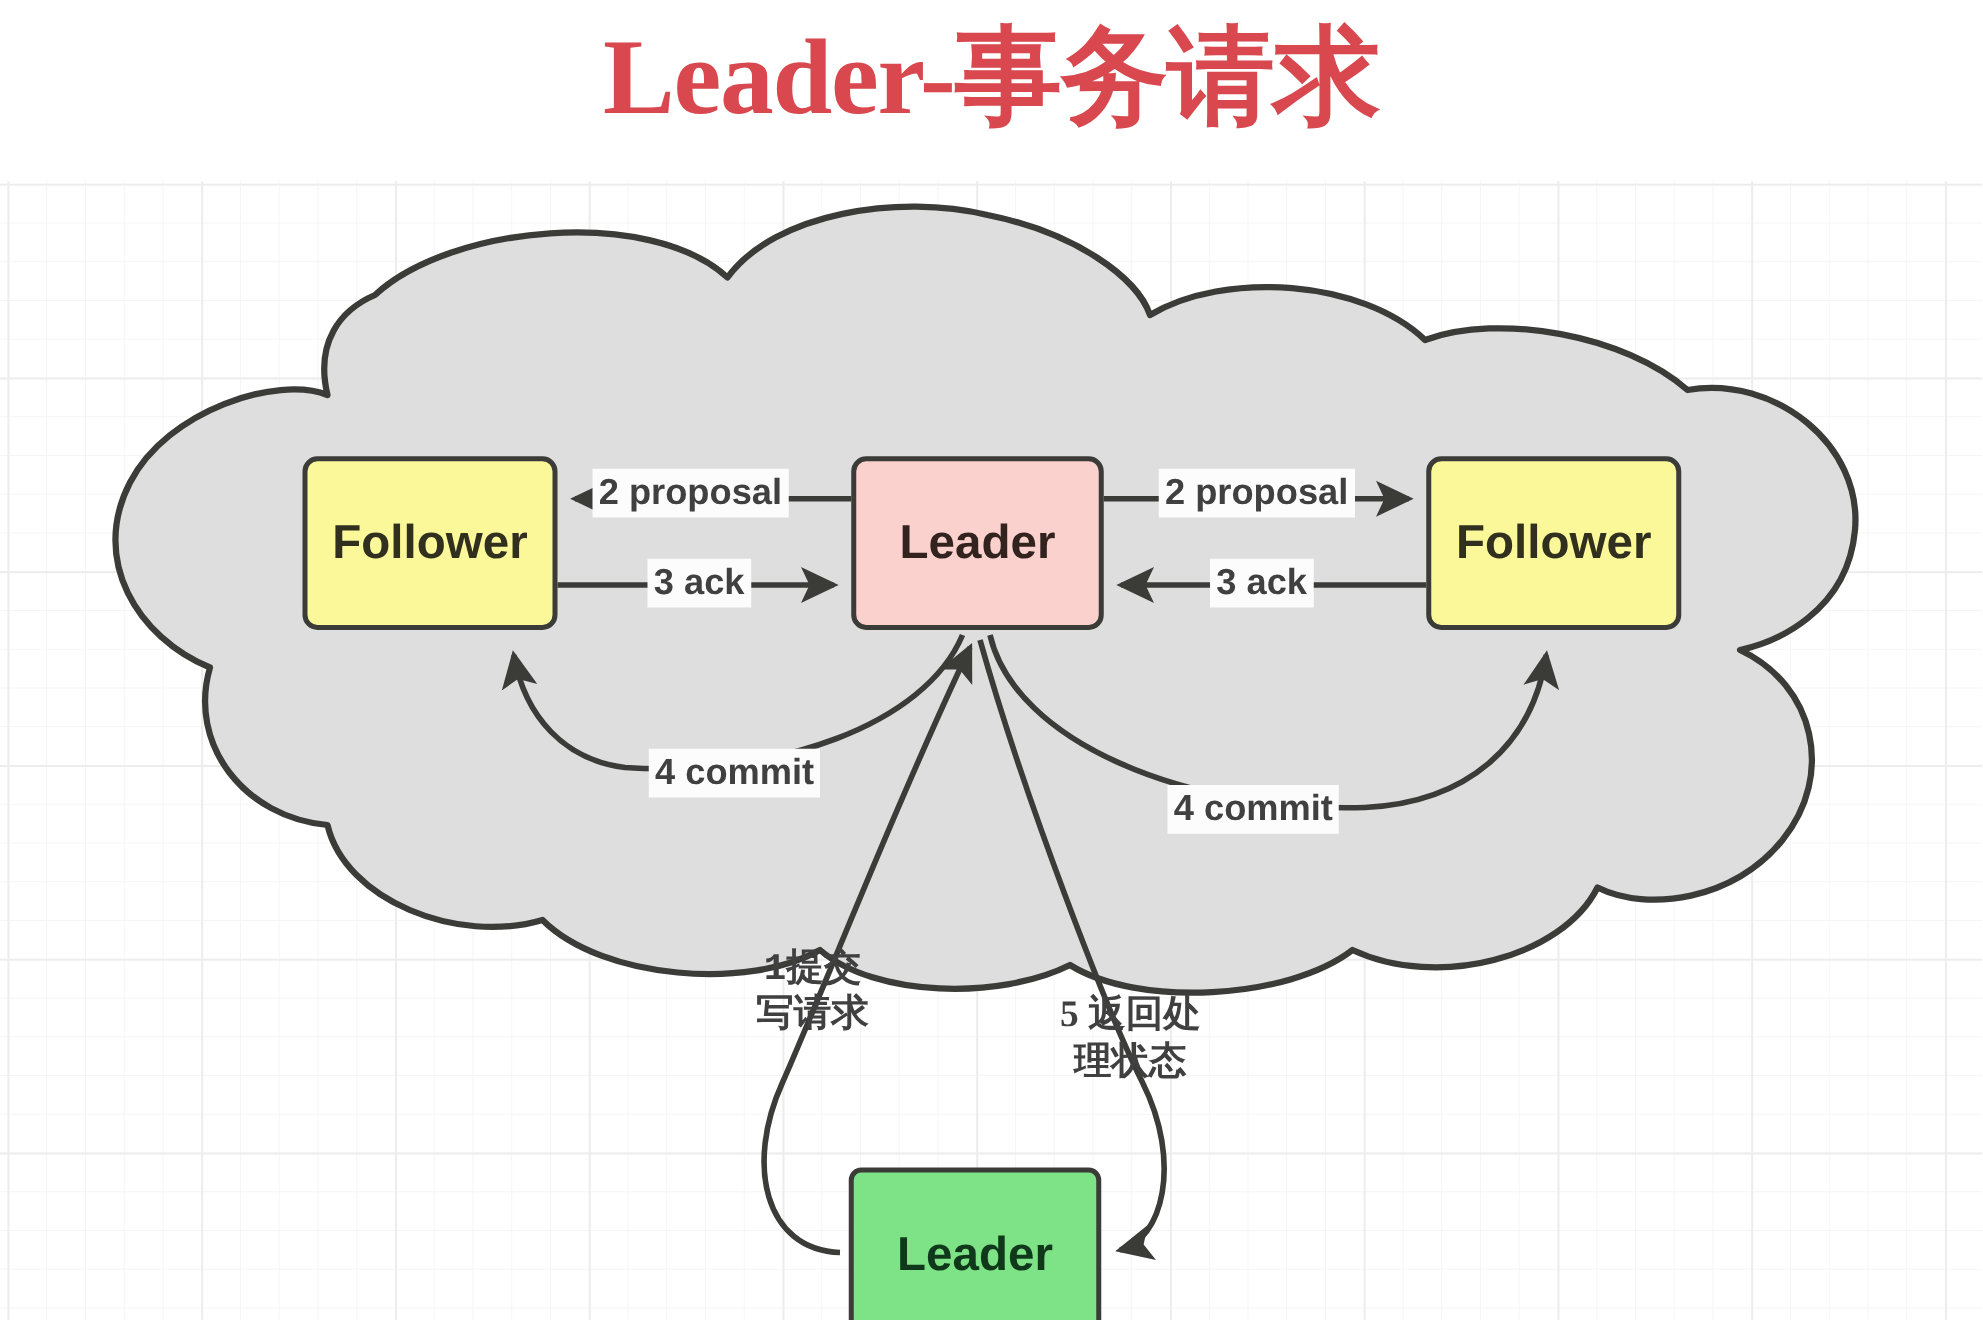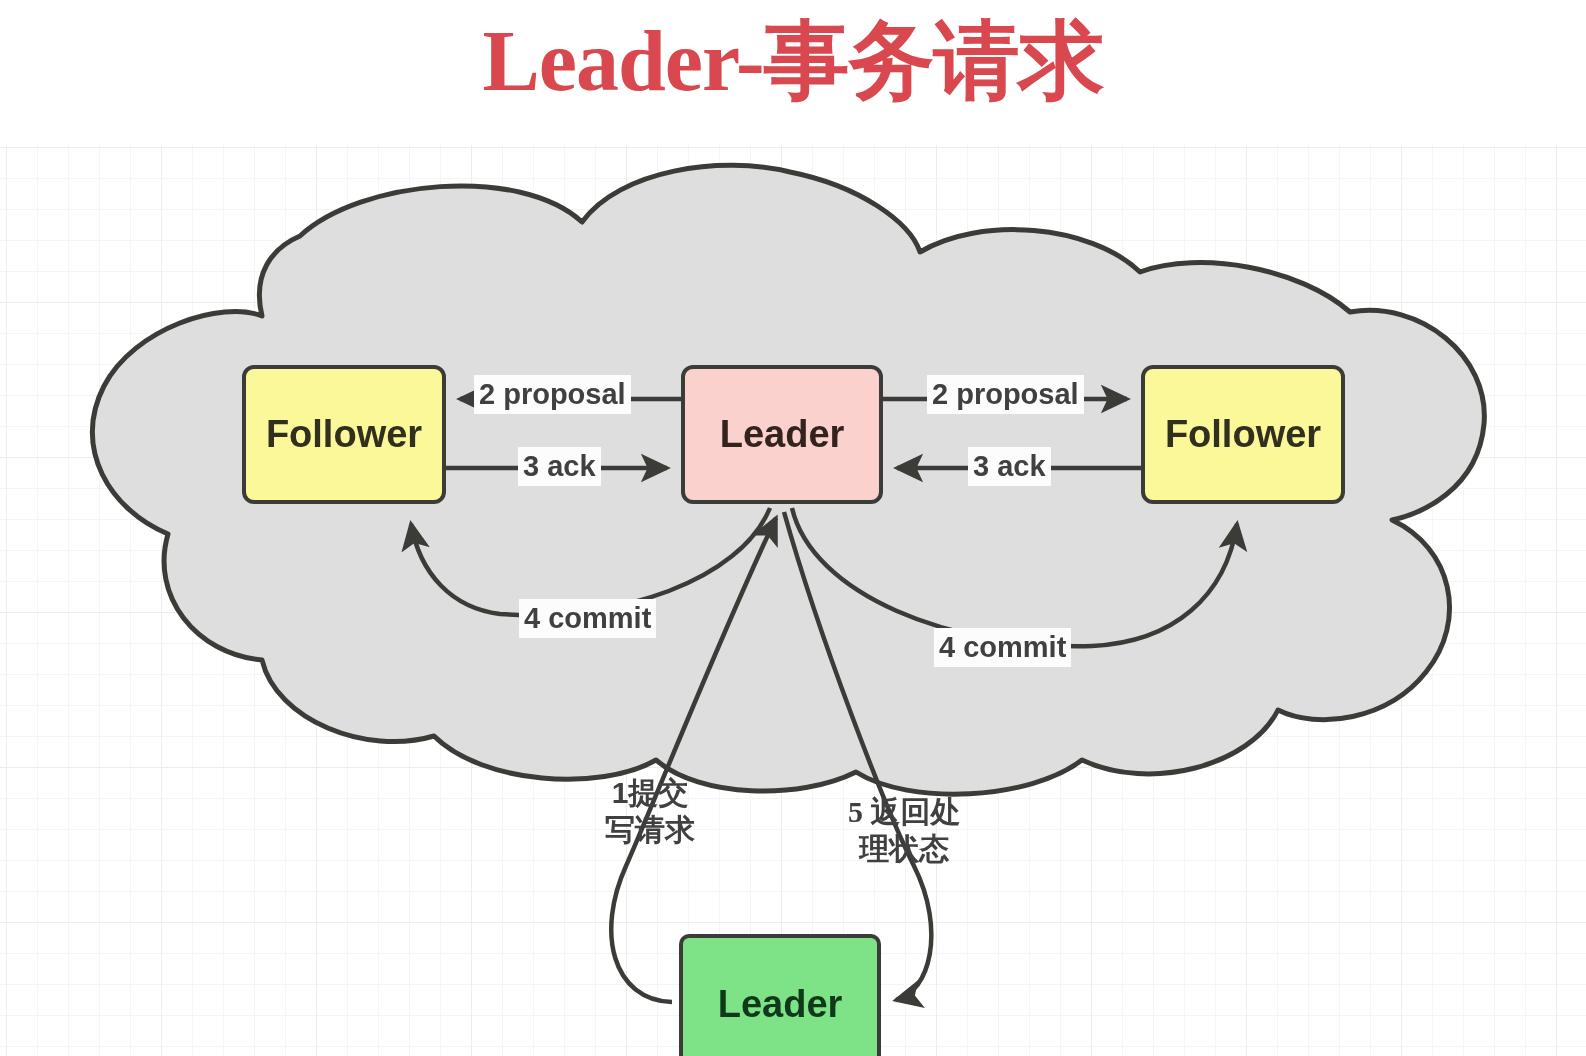--- a/index.html
+++ b/index.html
@@ -108,21 +108,21 @@
     background: transparent;
     text-align: center;
     font-size: 30px;
   }
   .lbl-proposal-left  { left: 474px; top: 375px; }
   .lbl-ack-left       { left: 518px; top: 447px; }
   .lbl-proposal-right { left: 927px; top: 375px; }
   .lbl-ack-right      { left: 968px; top: 447px; }
   .lbl-commit-left    { left: 519px; top: 599px; }
   .lbl-commit-right   { left: 934px; top: 628px; }
-  .lbl-client-req     { left: 600px; top: 773px; }
+  .lbl-client-req     { left: 600px; top: 756px; font-family: Liberation Mono, monospace; }
   .lbl-client-resp    { left: 843px; top: 792px; font-family: Liberation Serif, serif; }
 </style>
 </head>
 <body>
 
 <div id="page">
 
   <div id="grid-bg"></div>
 
   <div id="title">Leader-事务请求</div>

